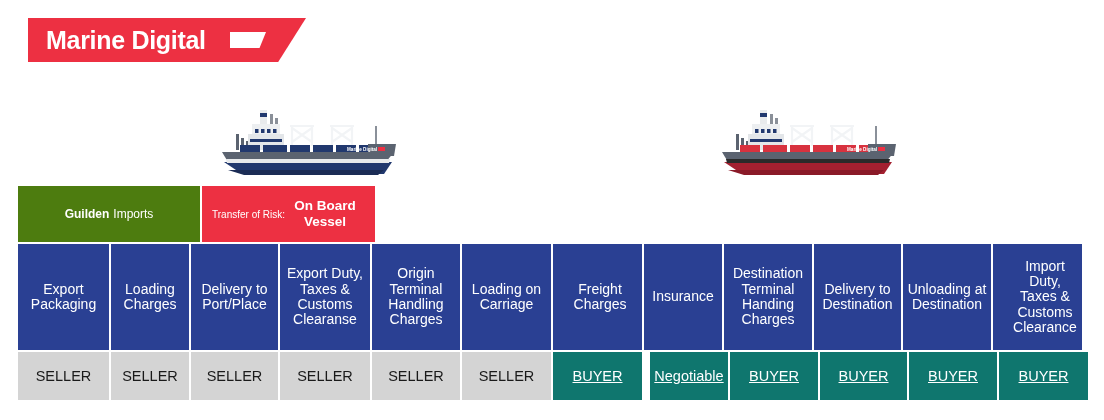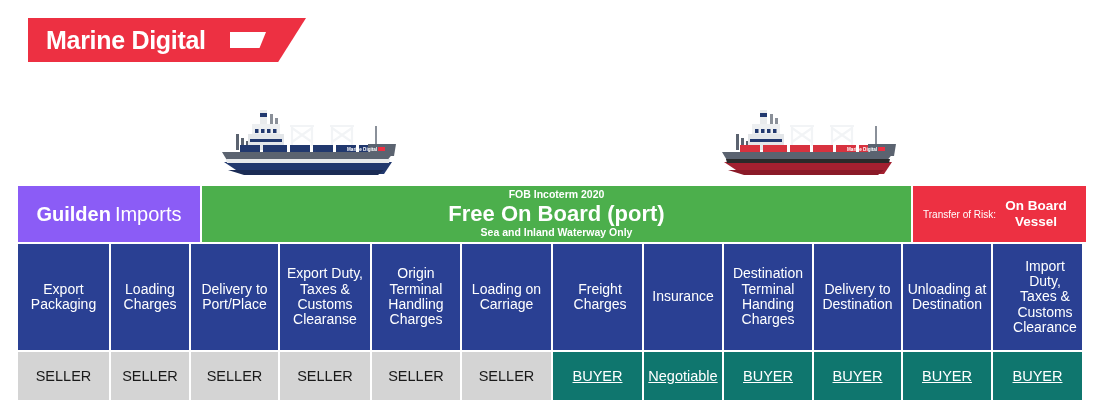--- a/index.html
+++ b/index.html
@@ -70,26 +70,26 @@
   }
 
   .band {
     display: flex;
     width: 100%;
     height: 56px;
     gap: 2px;
   }
 
   .band-seller {
-    background: #8b5cf6;
+    background: #4d7c0f;
     color: #ffffff;
     display: flex;
     align-items: center;
     justify-content: center;
-    font-size: 20px;
+    font-size: 12px;
     white-space: nowrap;
   }
   .band-seller .name-strong { font-weight: bold; }
   .band-seller .name-light { font-weight: normal; margin-left: 4px; }
 
   .band-term {
     background: #4CAF4C;
     color: #ffffff;
     display: flex;
     flex-direction: column;
@@ -270,25 +270,20 @@
   </svg>
 </div>
 
 <div id="incoterm-table">
 
   <div class="band">
     <div class="band-seller" style="flex:0 0 182px;">
       <span class="name-strong">Guilden</span>
         <span class="name-light">Imports</span>
     </div>
-    <div class="band-term" style="flex:1 1 auto;">
-      <div class="term-top">FOB Incoterm 2020</div>
-      <div class="term-main">Free On Board (port)</div>
-      <div class="term-sub">Sea and Inland Waterway Only</div>
-    </div>
     <div class="band-risk" style="flex:0 0 173px;">
       <span class="risk-label">Transfer of Risk:</span>
       <span class="risk-value">On Board Vessel</span>
     </div>
   </div>
 
   <div class="row" id="header-row">
       <div class="head-cell" style="flex: 0 0 91px;">Export Packaging</div>
       <div class="head-cell" style="flex: 0 0 78px;">Loading Charges</div>
       <div class="head-cell" style="flex: 0 0 87px;">Delivery to Port/Place</div>
@@ -304,20 +299,20 @@
     </div>
 
   <div class="row" id="party-row">
       <div class="party-cell party-seller" style="flex: 0 0 91px;">SELLER</div>
       <div class="party-cell party-seller" style="flex: 0 0 78px;">SELLER</div>
       <div class="party-cell party-seller" style="flex: 0 0 87px;">SELLER</div>
       <div class="party-cell party-seller" style="flex: 0 0 90px;">SELLER</div>
       <div class="party-cell party-seller" style="flex: 0 0 88px;">SELLER</div>
       <div class="party-cell party-seller" style="flex: 0 0 89px;">SELLER</div>
       <div class="party-cell party-buyer" style="flex: 0 0 89px;">BUYER</div>
-      <div class="party-cell party-buyer" style="flex: 0 0 78px;">Negotiable</div>
+      <div class="party-cell party-buyer" style="flex: 0 0 78px; margin-left: 6px;">Negotiable</div>
       <div class="party-cell party-buyer" style="flex: 0 0 88px;">BUYER</div>
       <div class="party-cell party-buyer" style="flex: 0 0 87px;">BUYER</div>
       <div class="party-cell party-buyer" style="flex: 0 0 88px;">BUYER</div>
       <div class="party-cell party-buyer" style="flex: 0 0 89px;">BUYER</div>
     </div>
 
 </div>
 
 </body></html>

